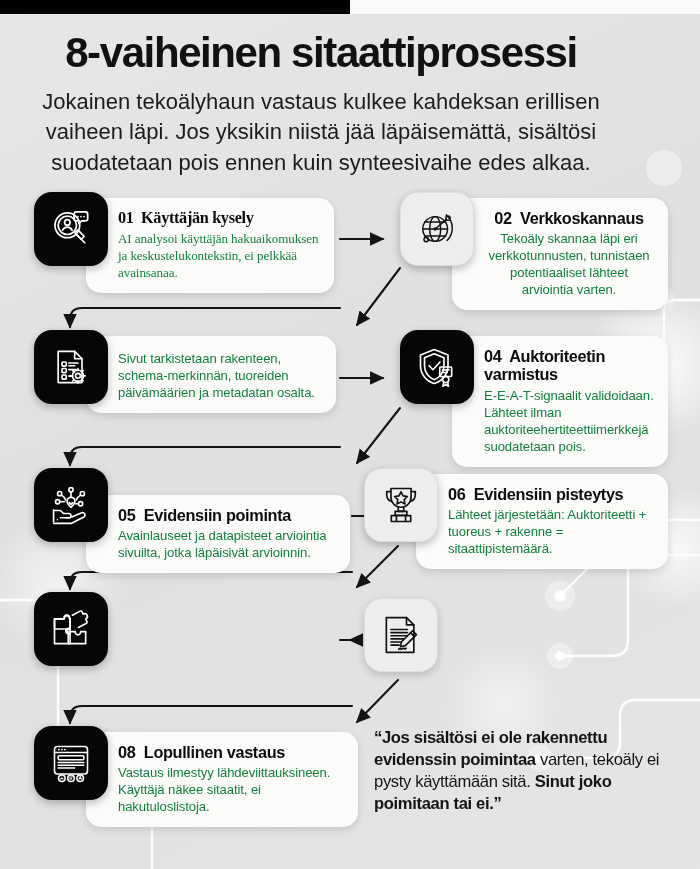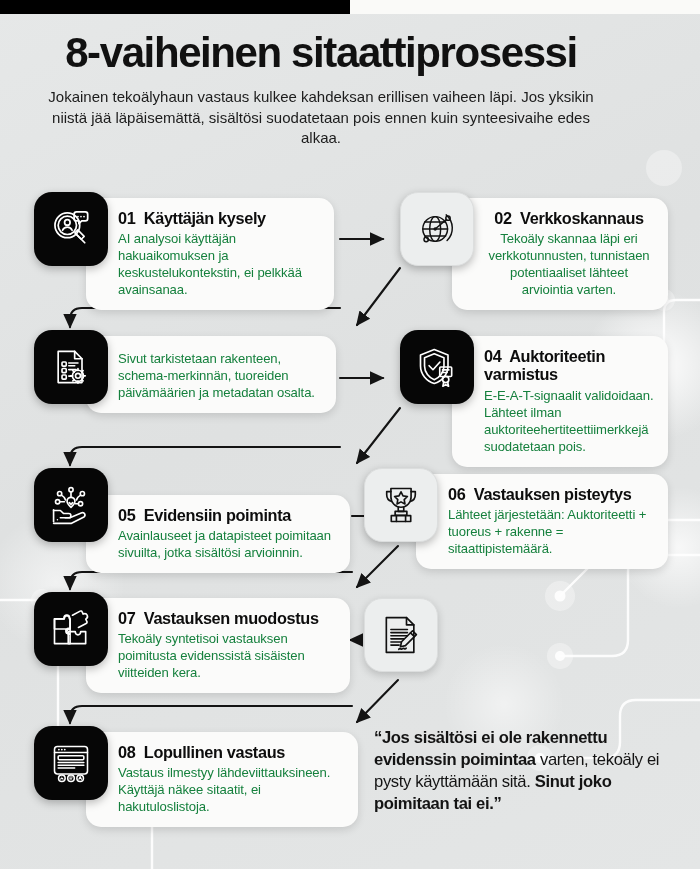--- a/index.html
+++ b/index.html
@@ -40,21 +40,21 @@
   #top-bar .blk { width: 350px; height: 100%; background: #000; }
   #top-bar .wht { flex: 1; height: 100%; background: #fafaf8; }
 
   
   #header { position: absolute; top: 14px; left: 0; width: 642px; z-index: 5; text-align: center; }
   #page-title {
     font-size: 42px; font-weight: 700; color: #111;
     letter-spacing: -1.4px; padding-top: 17px; line-height: 1.05;
   }
   #page-subtitle {
-    font-size: 15px; color: #1c1c1c; line-height: 1.38;
+    font-size: 22px; color: #1c1c1c; line-height: 1.38;
     padding: 12px 36px 0 36px; font-weight: 400;
   }
 
   
   #connector-layer { position: absolute; inset: 0; z-index: 3; pointer-events: none; }
 
   
   #steps { position: absolute; inset: 0; z-index: 4; }
 
   .step { position: absolute; display: flex; align-items: flex-start; }
@@ -91,21 +91,21 @@
   
   #step-1 { left: 34px;  top: 192px; width: 300px; }
   #step-2 { left: 400px; top: 192px; width: 268px; text-align: center; }
   #step-3 { left: 34px;  top: 330px; width: 302px; }
   #step-4 { left: 400px; top: 330px; width: 268px; }
   #step-5 { left: 34px;  top: 468px; width: 316px; }
   #step-6 { left: 364px; top: 468px; width: 304px; }
   #step-7 { left: 34px;  top: 592px; width: 316px; }
   #step-8 { left: 34px;  top: 726px; width: 324px; }
 
-  #step-1 .card { width: 248px; }
+  #step-1 .card { width: 248px; font-family: Liberation Serif, serif; }
   #step-2 .card { width: 216px; }
   #step-3 .card { width: 250px; }
   #step-4 .card { width: 216px; }
   #step-5 .card { width: 264px; margin-top: 27px; }
   #step-6 .card { width: 252px; }
   #step-7 .card { width: 264px; }
   #step-8 .card { width: 272px; }
 
   
   #lone-icon-box {
@@ -307,60 +307,53 @@
         <path d="M12.4 37.9h10.4l13-5.4a2.6 2.6 0 0 1 2.3 4.6L24.6 44H5"></path>
         <path d="M5 29.2v13"></path>
         <circle cx="9.2" cy="40" r="0.8" fill="#fff" stroke="none"></circle>
       </svg>
     </div>
     <div class="card">
       <div class="card-title">
         <span class="num">05&nbsp;</span>
         <span>Evidensiin poiminta</span>
       </div>
-      <div class="card-body">Avainlauseet ja datapisteet poimitaan sivuilta, jotka sisältösi arvioinnin.</div>
+      <div class="card-body">Avainlauseet ja datapisteet arviointia sivuilta, jotka läpäisivät arvioinnin.</div>
     </div>
   </div>
 
   <div class="step" id="step-6">
     <div class="icon-box light">
       <svg viewBox="0 0 48 48" fill="none" stroke="#111" stroke-width="1.8" stroke-linecap="round" stroke-linejoin="round">
         <path d="M13 6h22v9.4c0 6.1-4.9 11-11 11s-11-4.9-11-11z"></path>
         <path d="M13 9.4H8.4v3.4c0 3.6 2.2 6.4 5.4 7.4M35 9.4h4.6v3.4c0 3.6-2.2 6.4-5.4 7.4"></path>
         <path d="M24 9.6l2.2 4.4 4.8.7-3.5 3.4.8 4.8-4.3-2.3-4.3 2.3.8-4.8-3.5-3.4 4.8-.7z"></path>
         <path d="M21 26.4v4.6h6v-4.6"></path>
         <path d="M17.6 31h12.8v4.2H17.6z"></path>
         <path d="M13.4 35.6h21.2V42H13.4z"></path>
         <path d="M19 35.6V42M29 35.6V42"></path>
       </svg>
     </div>
     <div class="card">
       <div class="card-title">
         <span class="num">06&nbsp;</span>
-        <span>Vastauksen pisteytys</span>
+        <span>Evidensiin pisteytys</span>
       </div>
       <div class="card-body">Lähteet järjestetään: Auktoriteetti + tuoreus + rakenne = sitaattipistemäärä.</div>
     </div>
   </div>
 
   <div class="step" id="step-7">
     <div class="icon-box dark">
       <svg viewBox="0 0 48 48" fill="none" stroke="#fff" stroke-width="1.8" stroke-linecap="round" stroke-linejoin="round">
         <path d="M6 13h10.4v-1.2a3 3 0 0 1 6 0V13H23v10.2h-1.6a3 3 0 0 0 0 6H23V24H6z" transform="translate(0,0)"></path>
         <path d="M6 13h10.6c.1-2.2 1.1-3.6 3-3.6s2.9 1.4 3 3.6H23v10.8c-2.2.1-3.6 1.1-3.6 3s1.4 2.9 3.6 3V40H6z"></path>
         <path d="M23 26.8h7.6c.1 2.2 1.1 3.6 3 3.6s2.9-1.4 3-3.6H42v13.2H23z" transform="translate(-2,0)"></path>
         <path d="M25.6 9 34 4.5a1.6 1.6 0 0 1 2.2.8l1.1 2.4c1.9-.7 3.6-.4 4.4 1.3.8 1.7 0 3.2-1.6 4.3l1.2 2.5a1.6 1.6 0 0 1-.8 2.2l-8.4 4.3"></path>
       </svg>
-    </div>
-    <div class="card">
-      <div class="card-title">
-        <span class="num">07&nbsp;</span>
-        <span>Vastauksen muodostus</span>
-      </div>
-      <div class="card-body">Tekoäly syntetisoi vastauksen poimitusta evidenssistä sisäisten viitteiden kera.</div>
     </div>
   </div>
 
   <div class="step" id="step-8">
     <div class="icon-box dark">
       <svg viewBox="0 0 48 48" fill="none" stroke="#fff" stroke-width="1.7" stroke-linecap="round" stroke-linejoin="round">
         <rect x="6" y="6" width="36" height="30" rx="3.2"></rect>
         <path d="M6 12.6h36"></path>
         <circle cx="10.8" cy="9.4" r="1" fill="#fff" stroke="none"></circle>
         <circle cx="14" cy="9.4" r="1" fill="#fff" stroke="none"></circle>

